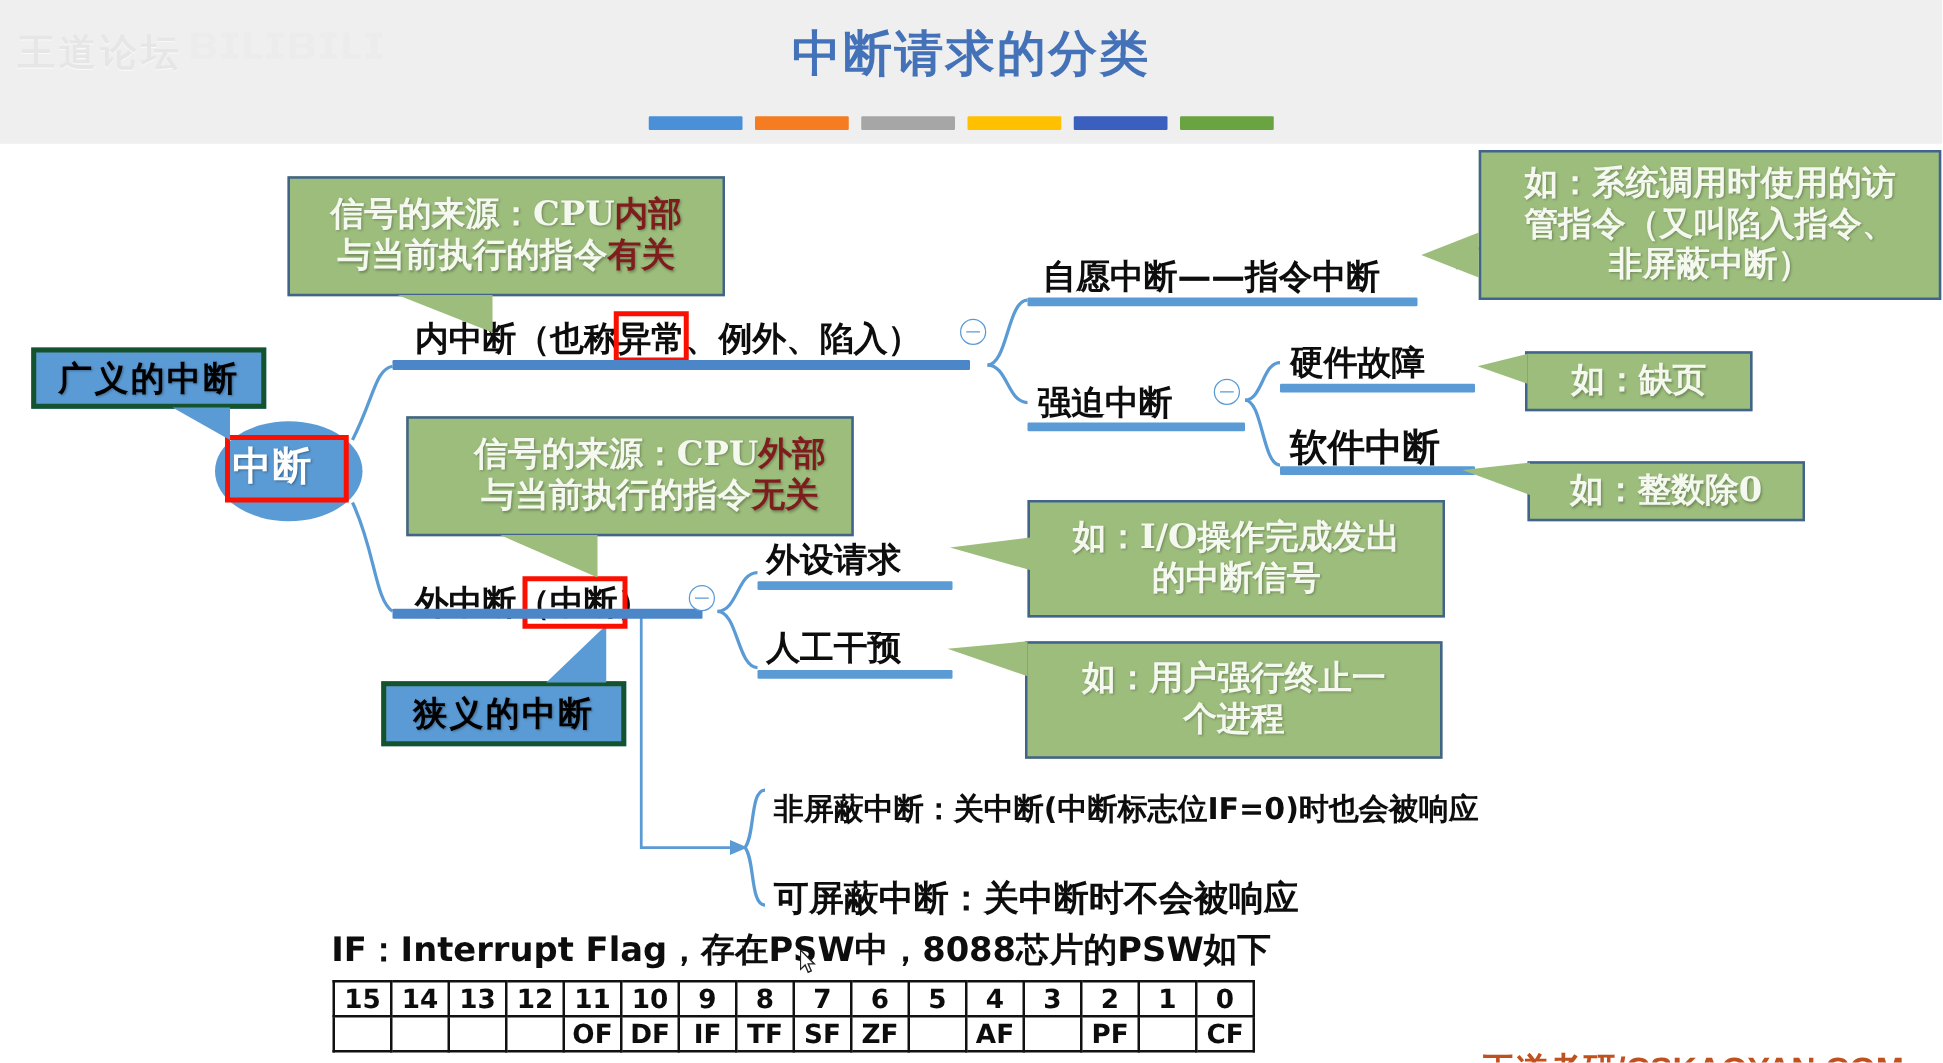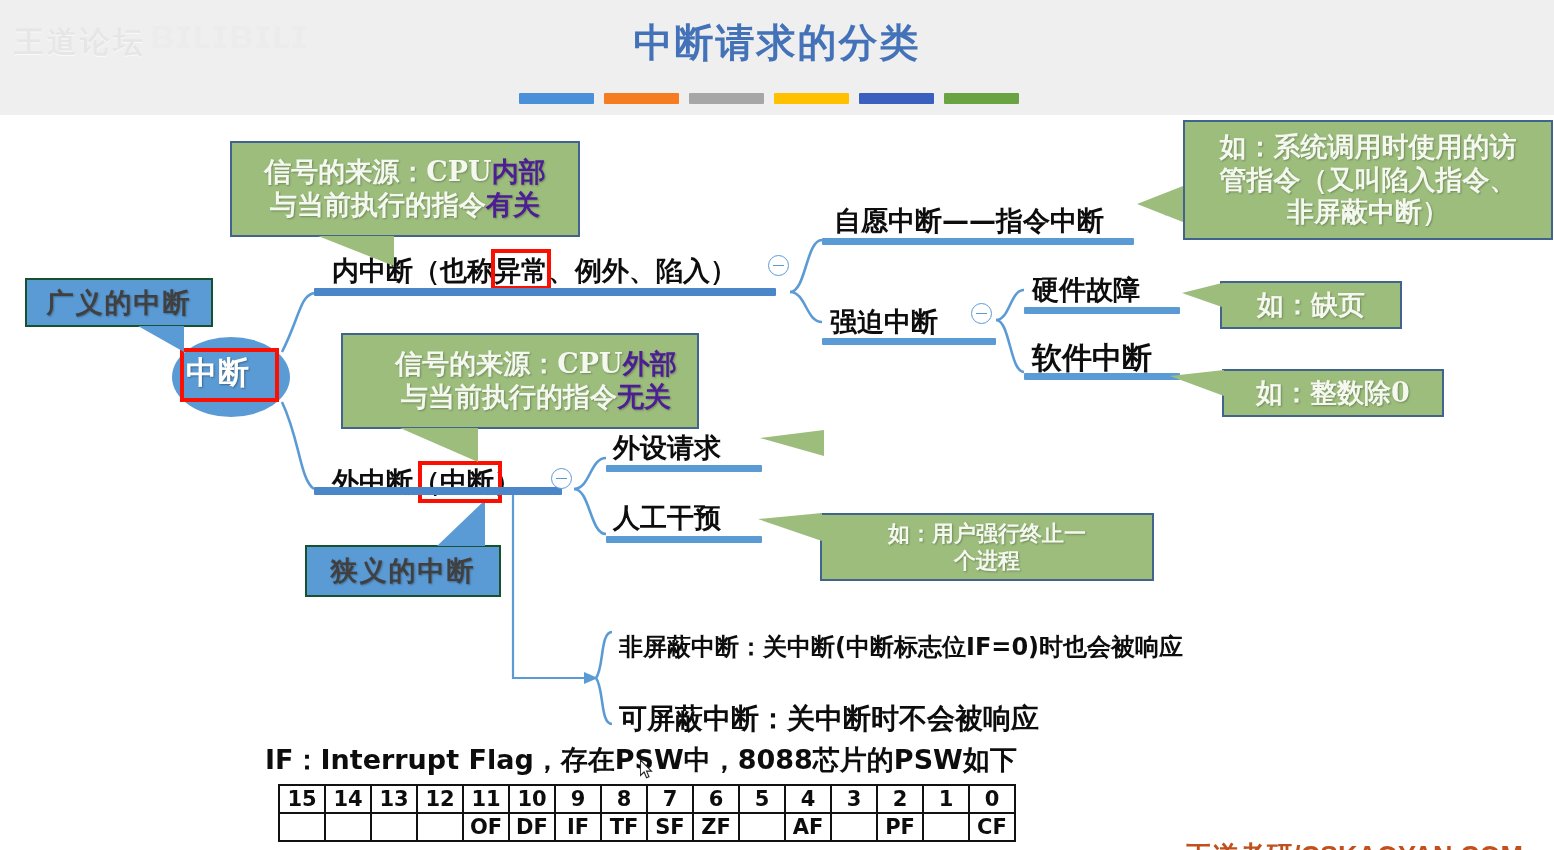--- a/index.html
+++ b/index.html
@@ -56,40 +56,40 @@
     background: #5b9bd5; border-radius: 50%;
   }
   .center-label {
     position: absolute; left: 186px; top: 352px;
     font-size: 31px; font-weight: bold; color: #ffffff;
     letter-spacing: 1px; text-shadow: 1px 1px 2px rgba(0,0,0,.35);
   }
 
   
   .blue-callout {
-    position: absolute; background: #5b9bd5; border: 2px solid #14532d;
-    color: #404040; font-weight: bold; letter-spacing: 2px;
+    position: absolute; background: #5b9bd5; border: 4px solid #14532d;
+    color: #000000; font-weight: bold; letter-spacing: 2px;
     display: flex; align-items: center; justify-content: center;
     text-shadow: 1px 1px 2px rgba(0,0,0,.3);
     font-family: "DejaVu Serif", "Liberation Serif", serif;
   }
   .blue-tail {
     position: absolute; width: 0; height: 0; border-style: solid;
   }
 
   
   .green-callout {
     position: absolute; background: #9cbd7c; border: 2px solid #42648c;
     color: #f4f8ef; font-weight: bold; text-align: center;
     display: flex; flex-direction: column; align-items: center;
     justify-content: center; line-height: 1.22;
     text-shadow: 1px 1px 2px rgba(0,0,0,.28);
     font-family: "DejaVu Serif", "Liberation Serif", serif;
   }
-  .green-callout .hl { color: #4c1d95; }
+  .green-callout .hl { color: #7f1d1d; }
   .g-tail { position: absolute; width: 0; height: 0; border-style: solid; }
 
   
   svg.conn { position: absolute; left: 0; top: 0; width: 1554px; height: 850px;
              pointer-events: none; }
 
   
   .collapse {
     position: absolute; width: 21px; height: 21px; border-radius: 50%;
     border: 1.6px solid #5b9bd5; background: #fff;
@@ -104,21 +104,21 @@
     position: absolute; white-space: nowrap; font-weight: bold; color: #0d0d0d;
     font-family: "DejaVu Sans", "Liberation Sans", sans-serif;
   }
   .ifline {
     position: absolute; left: 265px; top: 742px; font-size: 27px;
     font-weight: bold; color: #0d0d0d; white-space: nowrap;
     font-family: "DejaVu Sans", "Liberation Sans", sans-serif;
   }
   table.psw {
     position: absolute; left: 266px; top: 784px;
-    border-collapse: collapse; table-layout: fixed; margin-left: 12px;
+    border-collapse: collapse; table-layout: fixed;
   }
   table.psw td {
     border: 2px solid #111; width: 46px; height: 28px;
     text-align: center; font-size: 21px; font-weight: bold; color: #0d0d0d;
     font-family: "DejaVu Sans", "Liberation Sans", sans-serif;
   }
   .wm-bottom {
     position: absolute; left: 1185px; top: 838px;
     font-size: 27px; font-weight: bold; color: #c0511f;
     white-space: nowrap; letter-spacing: 0px;
@@ -218,35 +218,39 @@
   <div class="green-callout" style="left:1222px; top:369px; width:222px; height:48px; font-size:27px;">如：整数除0</div>
   <div class="g-tail" style="left:1170px; top:370px; border-width:6px 54px 20px 0; border-color:transparent #9cbd7c transparent transparent;"></div>
 
   <div class="node" style="left:332px; top:464px; font-size:27px;">
     <span>外中断</span><span>（中断</span><span>）</span>
   </div>
   <div class="redbox" style="left:418px; top:461px; width:84px; height:42px;"></div>
   <div class="cbar" style="left:314px; top:487px; width:248px;"></div>
   <div class="collapse" style="left:551px; top:468px;"></div>
 
-  <div class="green-callout" style="left:341px; top:333px; width:358px; height:96px; font-size:27px;padding-left:32px;">
+  <div class="green-callout" style="left:325px; top:333px; width:358px; height:96px; font-size:27px;padding-left:32px;">
     <div><span>信号的来源：CPU</span><span class="hl">外部</span></div>
     <div><span>与当前执行的指令</span><span class="hl">无关</span></div>
   </div>
   <div class="g-tail" style="left:400px; top:428px; border-width:34px 0 0 78px; border-color:#9cbd7c transparent transparent transparent;"></div>
 
   <div class="node" style="left:613px; top:430px; font-size:27px;">外设请求</div>
   <div class="bar" style="left:606px; top:465px; width:156px;"></div>
 
   <div class="node" style="left:613px; top:500px; font-size:27px;">人工干预</div>
   <div class="bar" style="left:606px; top:536px; width:156px;"></div>
 
+  <div class="green-callout" style="left:822px; top:400px; width:334px; height:94px; font-size:27px;">
+    <div>如：I/O操作完成发出</div>
+    <div>的中断信号</div>
+  </div>
   <div class="g-tail" style="left:760px; top:430px; border-width:8px 64px 18px 0; border-color:transparent #9cbd7c transparent transparent;"></div>
 
-  <div class="green-callout" style="left:820px; top:513px; width:334px; height:68px; font-size:22px;">
+  <div class="green-callout" style="left:820px; top:513px; width:334px; height:94px; font-size:27px;">
     <div>如：用户强行终止一</div>
     <div>个进程</div>
   </div>
   <div class="g-tail" style="left:758px; top:513px; border-width:6px 64px 22px 0; border-color:transparent #9cbd7c transparent transparent;"></div>
 
   <div class="maskline" style="left:619px; top:631px; font-size:24px;">非屏蔽中断：关中断(中断标志位IF=0)时也会被响应</div>
   <div class="maskline" style="left:619px; top:700px; font-size:28px;">可屏蔽中断：关中断时不会被响应</div>
 
   <div class="ifline">IF：Interrupt Flag，存在PSW中，8088芯片的PSW如下</div>
 

